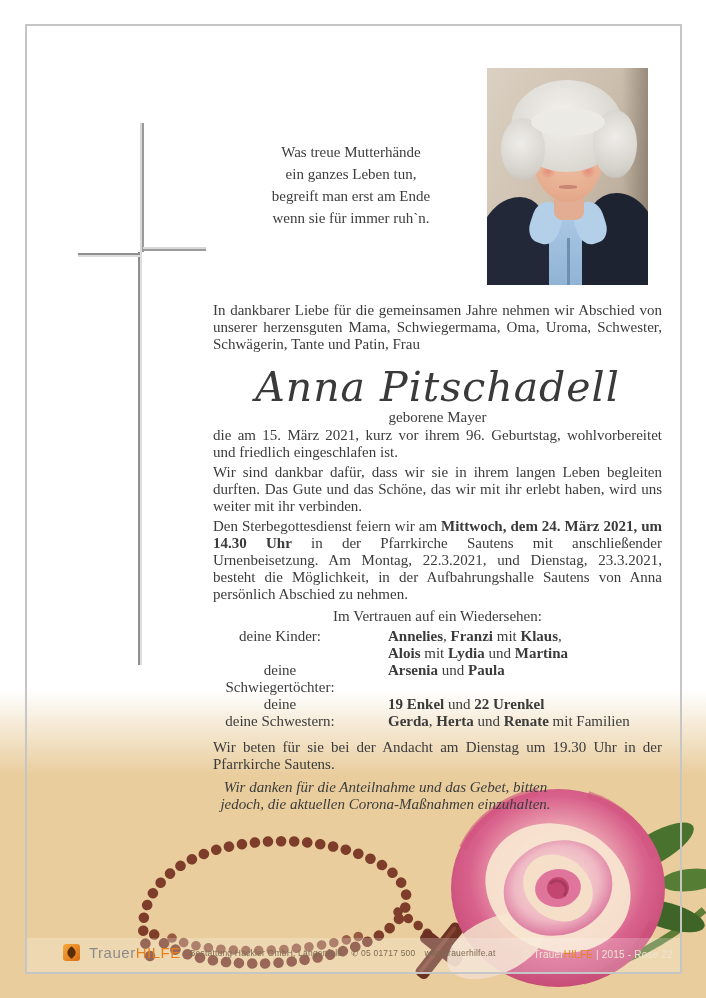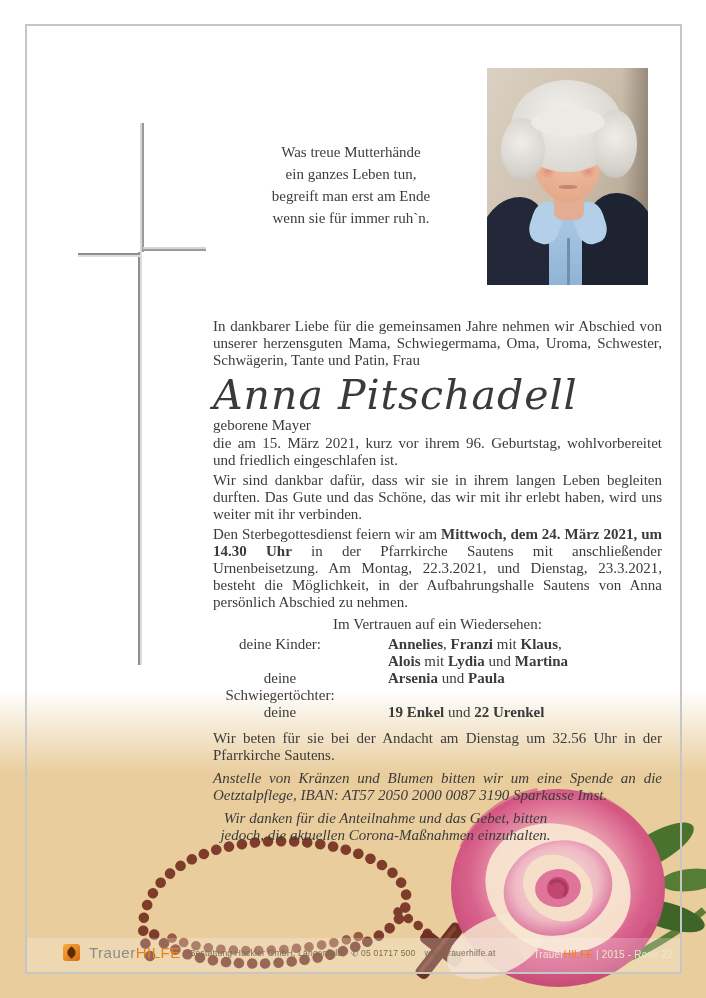--- a/index.html
+++ b/index.html
@@ -46,24 +46,24 @@
   .ph-eye-l{left:62px;top:86px;width:6px;height:5px;border-radius:50%;background:#463b33;}
   .ph-eye-r{left:94px;top:86px;width:6px;height:5px;border-radius:50%;background:#463b33;}
   .ph-mouth{left:72px;top:117px;width:18px;height:4px;border-radius:40%;background:#bf7f6d;opacity:.85;}
   .ph-hair-main{left:24px;top:12px;width:112px;height:92px;border-radius:50%;
     background:radial-gradient(circle at 45% 40%,#f3f1ed,#dcd9d3 65%,#c3c0b9);}
   .ph-hair-l{left:14px;top:50px;width:44px;height:62px;border-radius:50%;background:radial-gradient(circle at 45% 40%,#efede9,#d4d1cb 70%,#bebbb4);}
   .ph-hair-r{left:106px;top:42px;width:44px;height:68px;border-radius:50%;background:radial-gradient(circle at 50% 40%,#efede9,#d4d1cb 70%,#bebbb4);}
   .ph-fringe{left:44px;top:40px;width:74px;height:28px;border-radius:50%;background:#eceae5;}
 
   
-  .content{position:absolute;left:213px;top:318px;width:449px;font-size:15px;line-height:17px;z-index:10;}
+  .content{position:absolute;left:213px;top:302px;width:449px;font-size:15px;line-height:17px;z-index:10;}
   .content p{margin:0 0 3px 0;}
   .just{text-align:justify;}
-  .nameblock{margin:4px 0 2px 0;}
+  .nameblock{margin:12px 0 2px 0;text-align:center;}
   .script-name{
     font-family:"DejaVu Serif", serif;font-style:italic;font-weight:normal;
     font-size:41px;line-height:44px;letter-spacing:1px;color:#3a3a3a;
   }
   .maiden{font-size:15px;line-height:16px;}
   .farewell{margin:5px 0 3px 0;text-align:center;}
   .family{margin:0 0 0 0;}
   .frow{display:flex;line-height:17px;}
   .flabel{width:134px;flex:0 0 134px;text-align:center;padding-right:5px;}
   .fval{flex:1;text-align:left;margin-left:36px;}
@@ -218,24 +218,27 @@
         <span class="fval"><span style="font-weight: bold;">Alois</span><span> mit </span><span style="font-weight: bold;">Lydia</span><span> und </span><span style="font-weight: bold; text-align: right;">Martina</span></span>
       </div>
       <div class="frow">
         <span class="flabel">deine Schwiegertöchter:</span>
         <span class="fval"><span style="font-weight: bold;">Arsenia</span><span> und </span><span style="font-weight: bold;">Paula</span></span>
       </div>
       <div class="frow">
         <span class="flabel">deine</span>
         <span class="fval"><span style="font-weight: bold; text-align: center;">19 Enkel</span><span> und </span><span style="font-weight: bold;">22 Urenkel</span></span>
       </div>
+      <div class="frow">
+        <span class="flabel">deine Schwestern:</span>
+        <span class="fval"><span style="font-weight: bold;">Gerda</span><span>, </span><span style="font-weight: bold;">Herta</span><span> und </span><span style="font-weight: bold;">Renate</span><span> mit Familien</span></span>
+      </div>
     </div>
 
-    <p class="just pray">Wir beten für sie bei der Andacht am Dienstag um 32.56 Uhr in der Pfarrkirche Sautens.</p>
-    <p class="just ital">Anstelle von Kränzen und Blumen bitten wir um eine Spende an die Oetztalpflege, IBAN: AT57 2050 2000 0087 3190 Sparkasse Imst.</p>
+    <p class="just pray">Wir beten für sie bei der Andacht am Dienstag um 19.30 Uhr in der Pfarrkirche Sautens.</p>
     <p class="ital thanks">Wir danken für die Anteilnahme und das Gebet, bitten jedoch, die aktuellen Corona-Maßnahmen einzuhalten.</p>
   </div>
 
   <div class="footer">
     <span class="logo-box">
         <span class="logo-flame"></span>
       </span>
     <span class="brand"><span>Trauer</span><span class="orange">HILFE</span></span>
     <span class="finfo">Bestattung Hackler GmbH, Längenfeld</span>
     <span class="finfo">✆ 05 01717 500</span>

